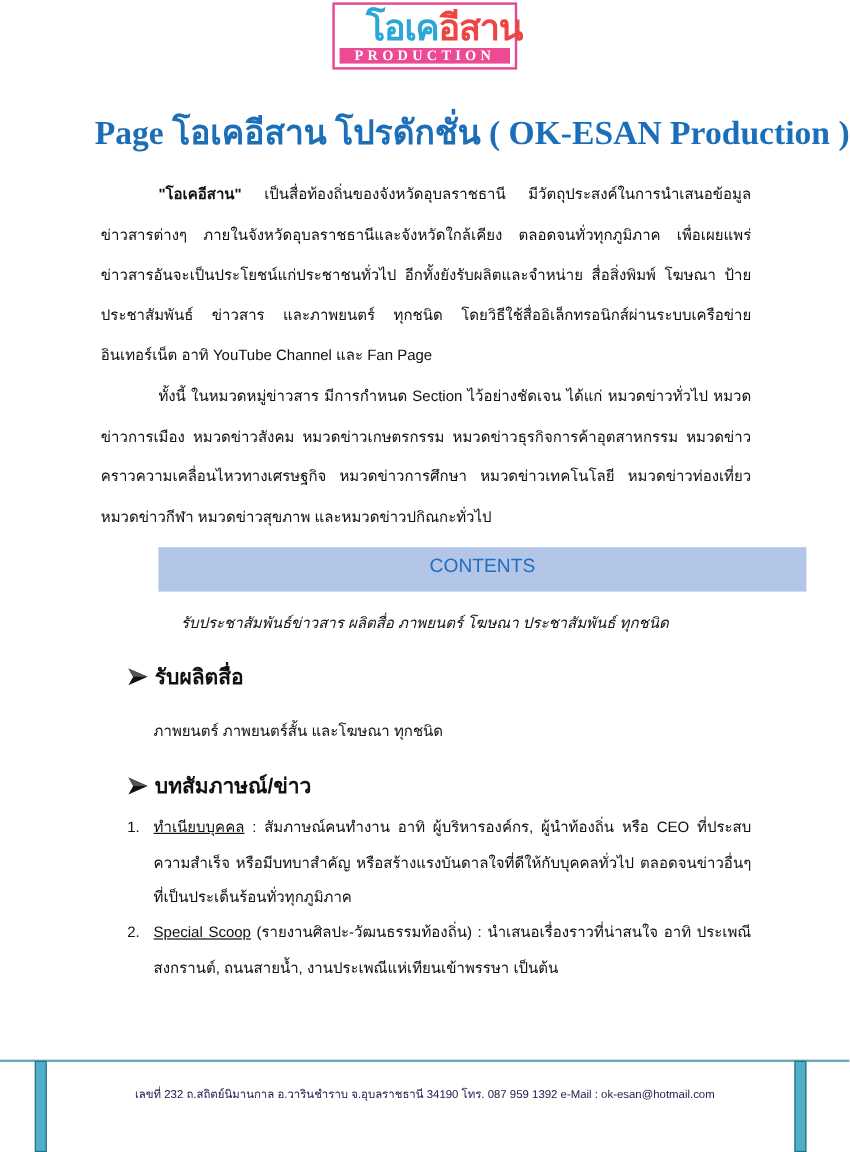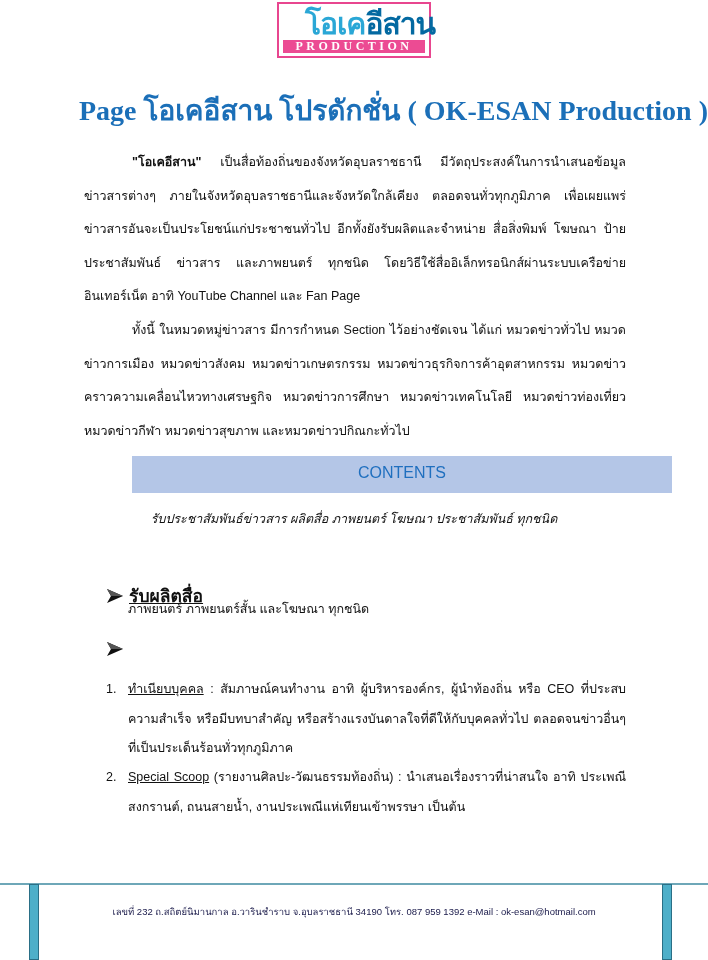--- a/index.html
+++ b/index.html
@@ -30,21 +30,21 @@
       align-items: flex-start;
       justify-content: center;
       font-family: "DejaVu Sans", sans-serif;
       font-weight: bold;
       font-size: 30px;
       line-height: 33px;
       letter-spacing: -1px;
       margin-left: 32px;
     }
     .logo-text .p1 { color: #2aa7d6; }
-    .logo-text .p2 { color: #0369a1; }
+    .logo-text .p2 { color: #ef4444; }
     .logo-band {
       height: 13px;
       background: #ec4b93;
       color: #ffffff;
       font-family: "Liberation Serif", serif;
       font-weight: bold;
       font-size: 12px;
       line-height: 13px;
       letter-spacing: 3.5px;
       text-align: center;
@@ -101,21 +101,21 @@
       align-items: center;
       font-weight: bold;
       font-size: 17.5px;
     }
     .section-head .arrow {
       display: inline-block;
       width: 18px;
       height: 16px;
       margin-right: 5px;
     }
-    .sec1 { top: 582px; text-decoration: underline; }
+    .sec1 { top: 550px; }
     .sec2 { top: 641px; }
     .sec1-body {
       position: absolute;
       left: 128px;
       top: 599px;
       font-size: 12.5px;
     }
     .num-list {
       position: absolute;
       left: 106px;
@@ -192,20 +192,21 @@
 </div>
 <div class="sec1-body">ภาพยนตร์ ภาพยนตร์สั้น และโฆษณา ทุกชนิด</div>
 
 <div class="section-head sec2">
   <span class="arrow">
     <svg width="18" height="16" viewBox="0 0 18 16">
         <path d="M1 1 L17 8 L1 15 L5 8 Z" fill="#111"></path>
         <path d="M1 1 L17 8 L5 8 Z" fill="#555"></path>
       </svg>
   </span>
+  <span>บทสัมภาษณ์/ข่าว</span>
 </div>
 
 <div class="num-list item1">
   <div class="num-item">
     <span class="num">1.</span>
     <span class="txt"><u>ทำเนียบบุคคล</u><span> : สัมภาษณ์คนทำงาน อาทิ ผู้บริหารองค์กร, ผู้นำท้องถิ่น หรือ CEO ที่ประสบความสำเร็จ หรือมีบทบาสำคัญ หรือสร้างแรงบันดาลใจที่ดีให้กับบุคคลทั่วไป ตลอดจนข่าวอื่นๆ ที่เป็นประเด็นร้อนทั่วทุกภูมิภาค</span></span>
   </div>
 </div>
 
 <div class="num-list item2">

